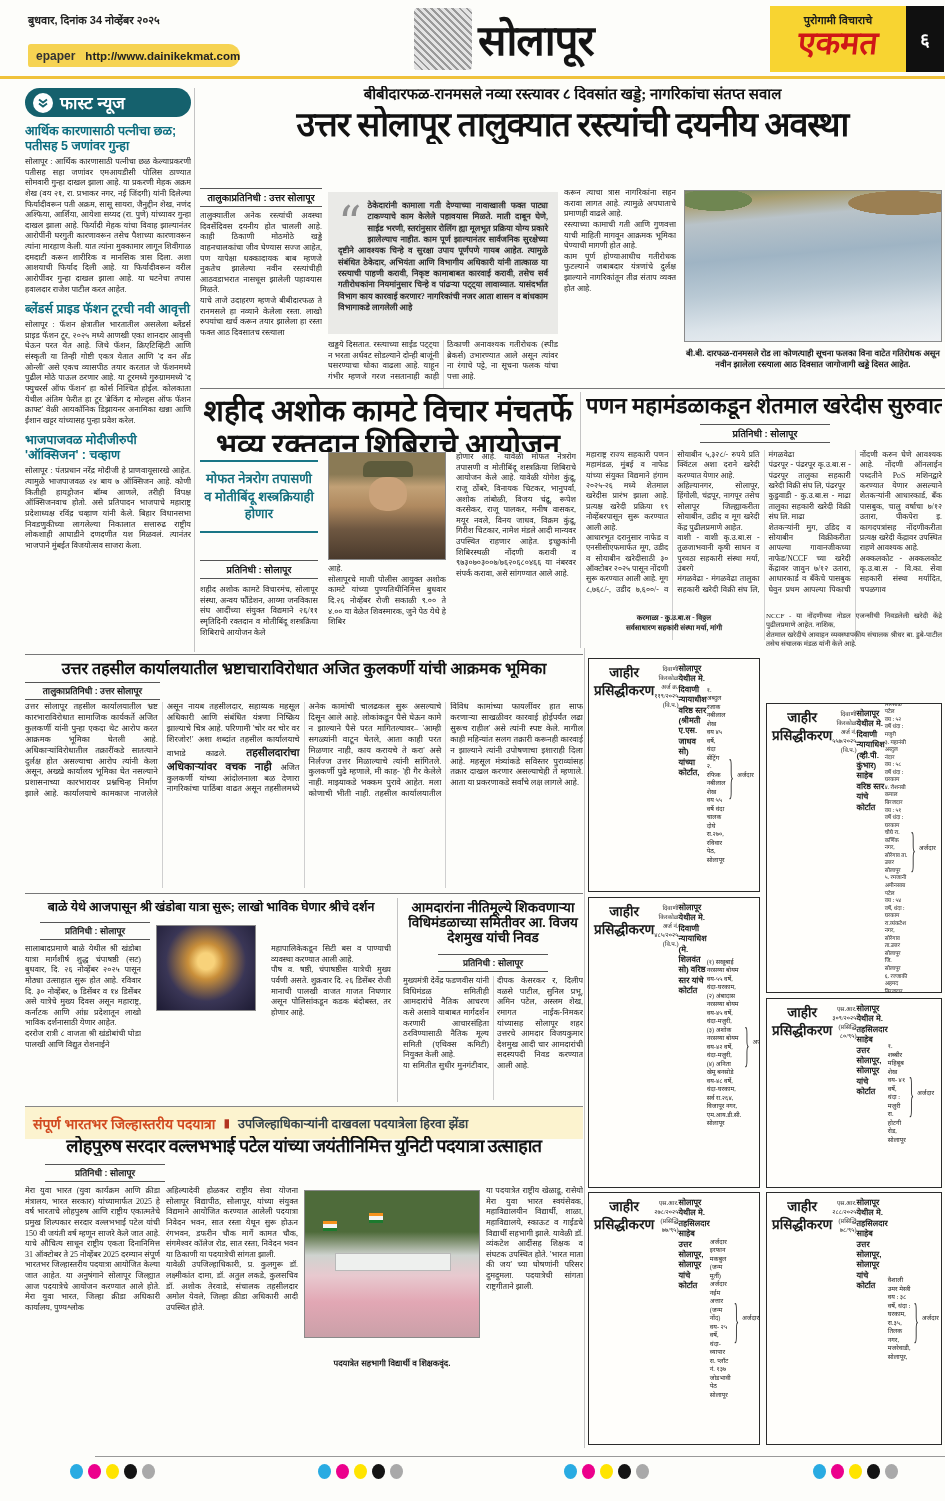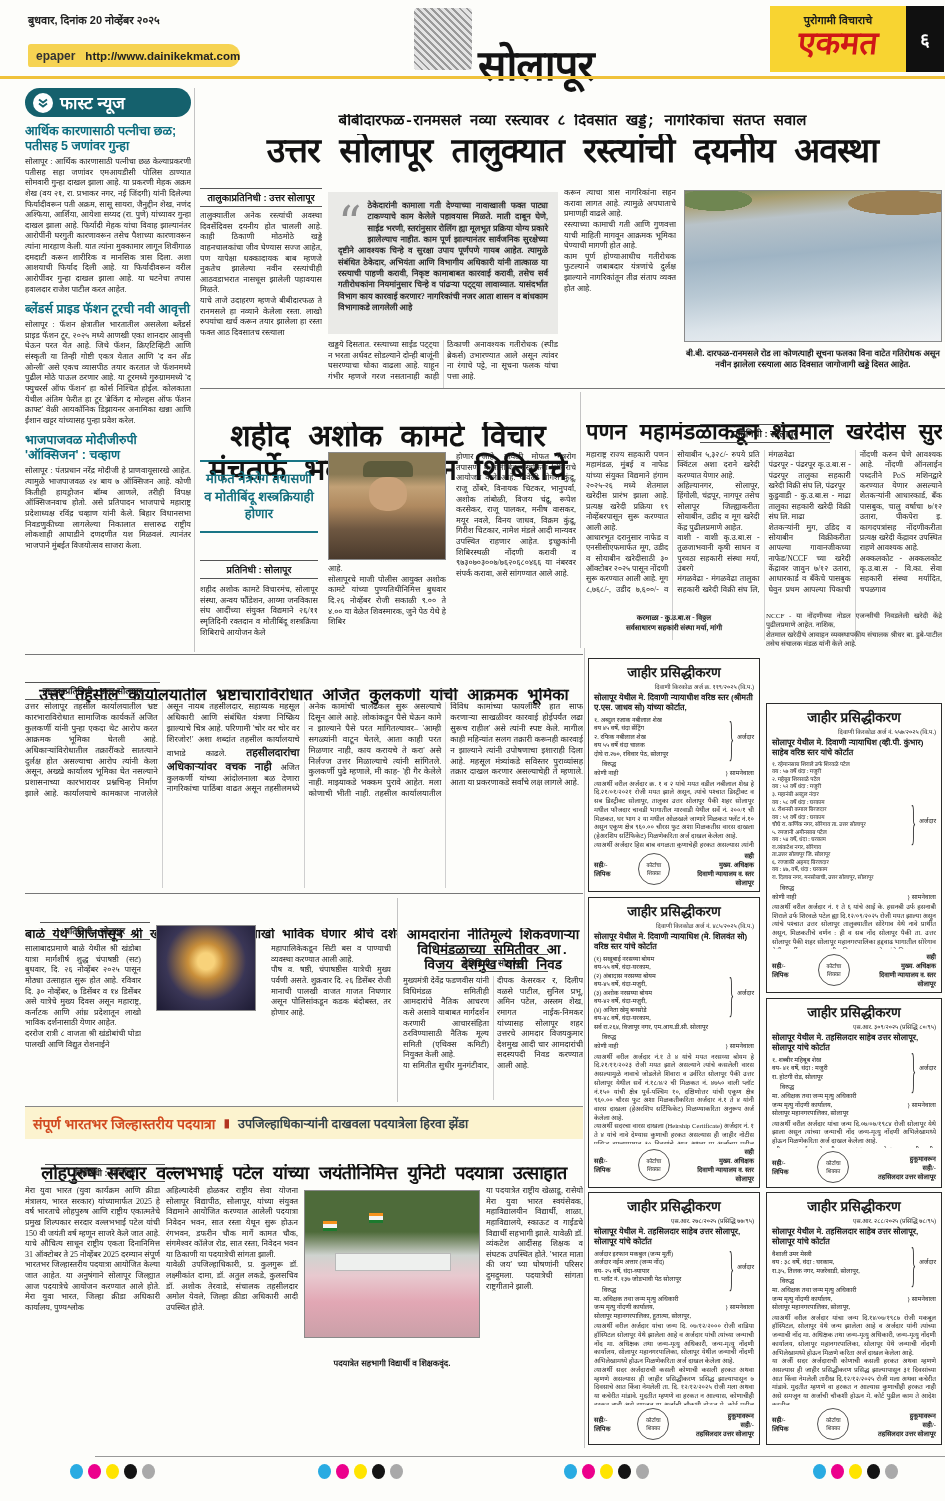--- a/index.html
+++ b/index.html
@@ -1,21 +1,21 @@
 <!DOCTYPE html>
 <html><head>
 <meta charset="utf-8">
 <style>
   * { margin:0; padding:0; box-sizing:border-box; }
   html,body { width:945px; height:1501px; }
   body { position:relative; background:#fdfdfa; color:#1b1b1b;
          font-family:"Liberation Serif", serif; overflow:hidden; }
   .abs { position:absolute; }
   .sans { font-family:"Liberation Sans", sans-serif; }
-  .hl { font-family:Liberation Mono, monospace; font-weight:bold; color:#121212; line-height:1.12;margin-top:28px; }
+  .hl { font-family:Liberation Serif, serif; font-weight:bold; color:#121212; line-height:1.12; }
   .nowrap { white-space:nowrap; overflow:hidden; }
   .ctr { text-align:center; }
   .pl { white-space:pre-line; }
   .body-txt { font-size:8px; line-height:1.33; text-align:justify; overflow:hidden; }
   .byline { font-family:"Liberation Sans",sans-serif; font-weight:bold; font-size:9.5px;
             text-align:center; padding:2px 0; border-top:1px solid #555; border-bottom:1px solid #555; margin-bottom:4px; }
   .cols2 { column-count:2; column-gap:8px; column-rule:1px solid #cfcfcf; }
   .cols4 { column-count:4; column-gap:9px; column-rule:1px solid #cfcfcf; }
   .vrule { width:1px; background:#c4c4c4; }
   .hrule { height:1px; background:#777; }
@@ -23,39 +23,39 @@
   .caption { font-size:8.3px; font-weight:bold; text-align:center; line-height:1.3; font-family:"Liberation Sans",sans-serif; }
   
   .fast-head { height:29px; background:#15616d; border-radius:15px; display:flex; align-items:center;
                color:#fff; font-family:"Liberation Sans",sans-serif; font-weight:bold; font-size:17px; padding:0 8px; gap:7px; }
   .fast-ic { width:20px; height:20px; background:#fff; border-radius:50%; display:flex; align-items:center; justify-content:center; flex:0 0 auto; }
   .fast-item-h { color:#0e6e80; font-family:"Liberation Sans",sans-serif; font-weight:bold; font-size:12.5px; line-height:1.2; margin:7px 0 3px; }
   
   .quotebox { background:#eaeae7; padding:8px 10px 6px 10px; overflow:hidden; }
   .qmark { float:left; font-size:46px; color:#8f8f8f; line-height:0.6; margin:10px 6px 0 0; font-family:"DejaVu Serif",serif; }
   
-  .adbox { border:1.5px solid #2b2b2b; background:#fffefb; padding:4px 5px; display:flex; flex-direction:column; overflow:hidden; }
+  .adbox { border:1.5px solid #2b2b2b; background:#fffefb; padding:4px 5px; display:flex; flex-direction:row; overflow:hidden; }
   .ad-title { font-family:"Liberation Sans",sans-serif; font-weight:bold; font-size:13.5px; text-align:center; }
   .ad-ref { font-size:6.2px; text-align:right; margin:1px 0; }
   .ad-court { font-size:8px; font-weight:bold; text-align:left; line-height:1.3; margin:1px 0 2px; font-family:"Liberation Sans",sans-serif; }
   .ad-small { font-size:6.3px; line-height:1.35; }
   .ad-parties-row { display:flex; align-items:center; }
   .ad-brace { font-size:11px; transform:scaleY(4.5); transform-origin:center; margin:0 3px; color:#333; }
   .ad-vs { font-size:6.4px; margin:1px 0 1px 8px; }
   .ad-resp-row { display:flex; justify-content:space-between; align-items:center; }
   .ad-body { font-size:6.6px; line-height:1.32; text-align:justify; margin-top:2px; flex:1 1 auto; overflow:hidden; }
   .ad-sign { display:flex; justify-content:space-between; align-items:center; font-size:6.5px; font-weight:bold; margin-top:3px; }
   .stamp { width:32px; height:32px; border:1px solid #555; border-radius:50%; display:flex; align-items:center; justify-content:center;
            text-align:center; font-size:5.5px; font-weight:normal; flex:0 0 auto; }
   .dot { display:inline-block; width:13px; height:15px; border-radius:50%; margin-right:5px; }
 </style>
 </head>
 <body>
 
-<div class="abs sans" style="left:28px;top:12px;font-size:11px;font-weight:bold;color:#222">बुधवार, दिनांक 20 नोव्हेंबर २०२५</div>
+<div class="abs sans" style="left:28px;top:12px;font-size:11px;font-weight:bold;color:#222">बुधवार, दिनांक 34 नोव्हेंबर २०२५</div>
 
 <div class="abs" style="left:28px;top:44px;width:212px;height:23px;background:#f6d352;border-radius:3px 12px 12px 3px;display:flex;align-items:center;padding:0 8px;gap:5px">
   <span class="sans" style="font-size:12px;font-weight:bold;color:#333">epaper</span>
   <span style="width:11px;height:11px;background:#d8281e;border-radius:50%;display:inline-block"></span>
   <span class="sans" style="font-size:11.5px;font-weight:bold;color:#222">http://www.dainikekmat.com</span>
 </div>
 
 <div class="abs" style="left:414px;top:8px;width:58px;height:62px;border-radius:4px;background:repeating-linear-gradient(45deg,#9a9a9a 0 2px,#e3e3e3 2px 5px),#cfcfcf"></div>
 
 <div class="abs hl" style="left:478px;top:18px;font-size:42px;letter-spacing:-1px;color:#141414">सोलापूर</div>

